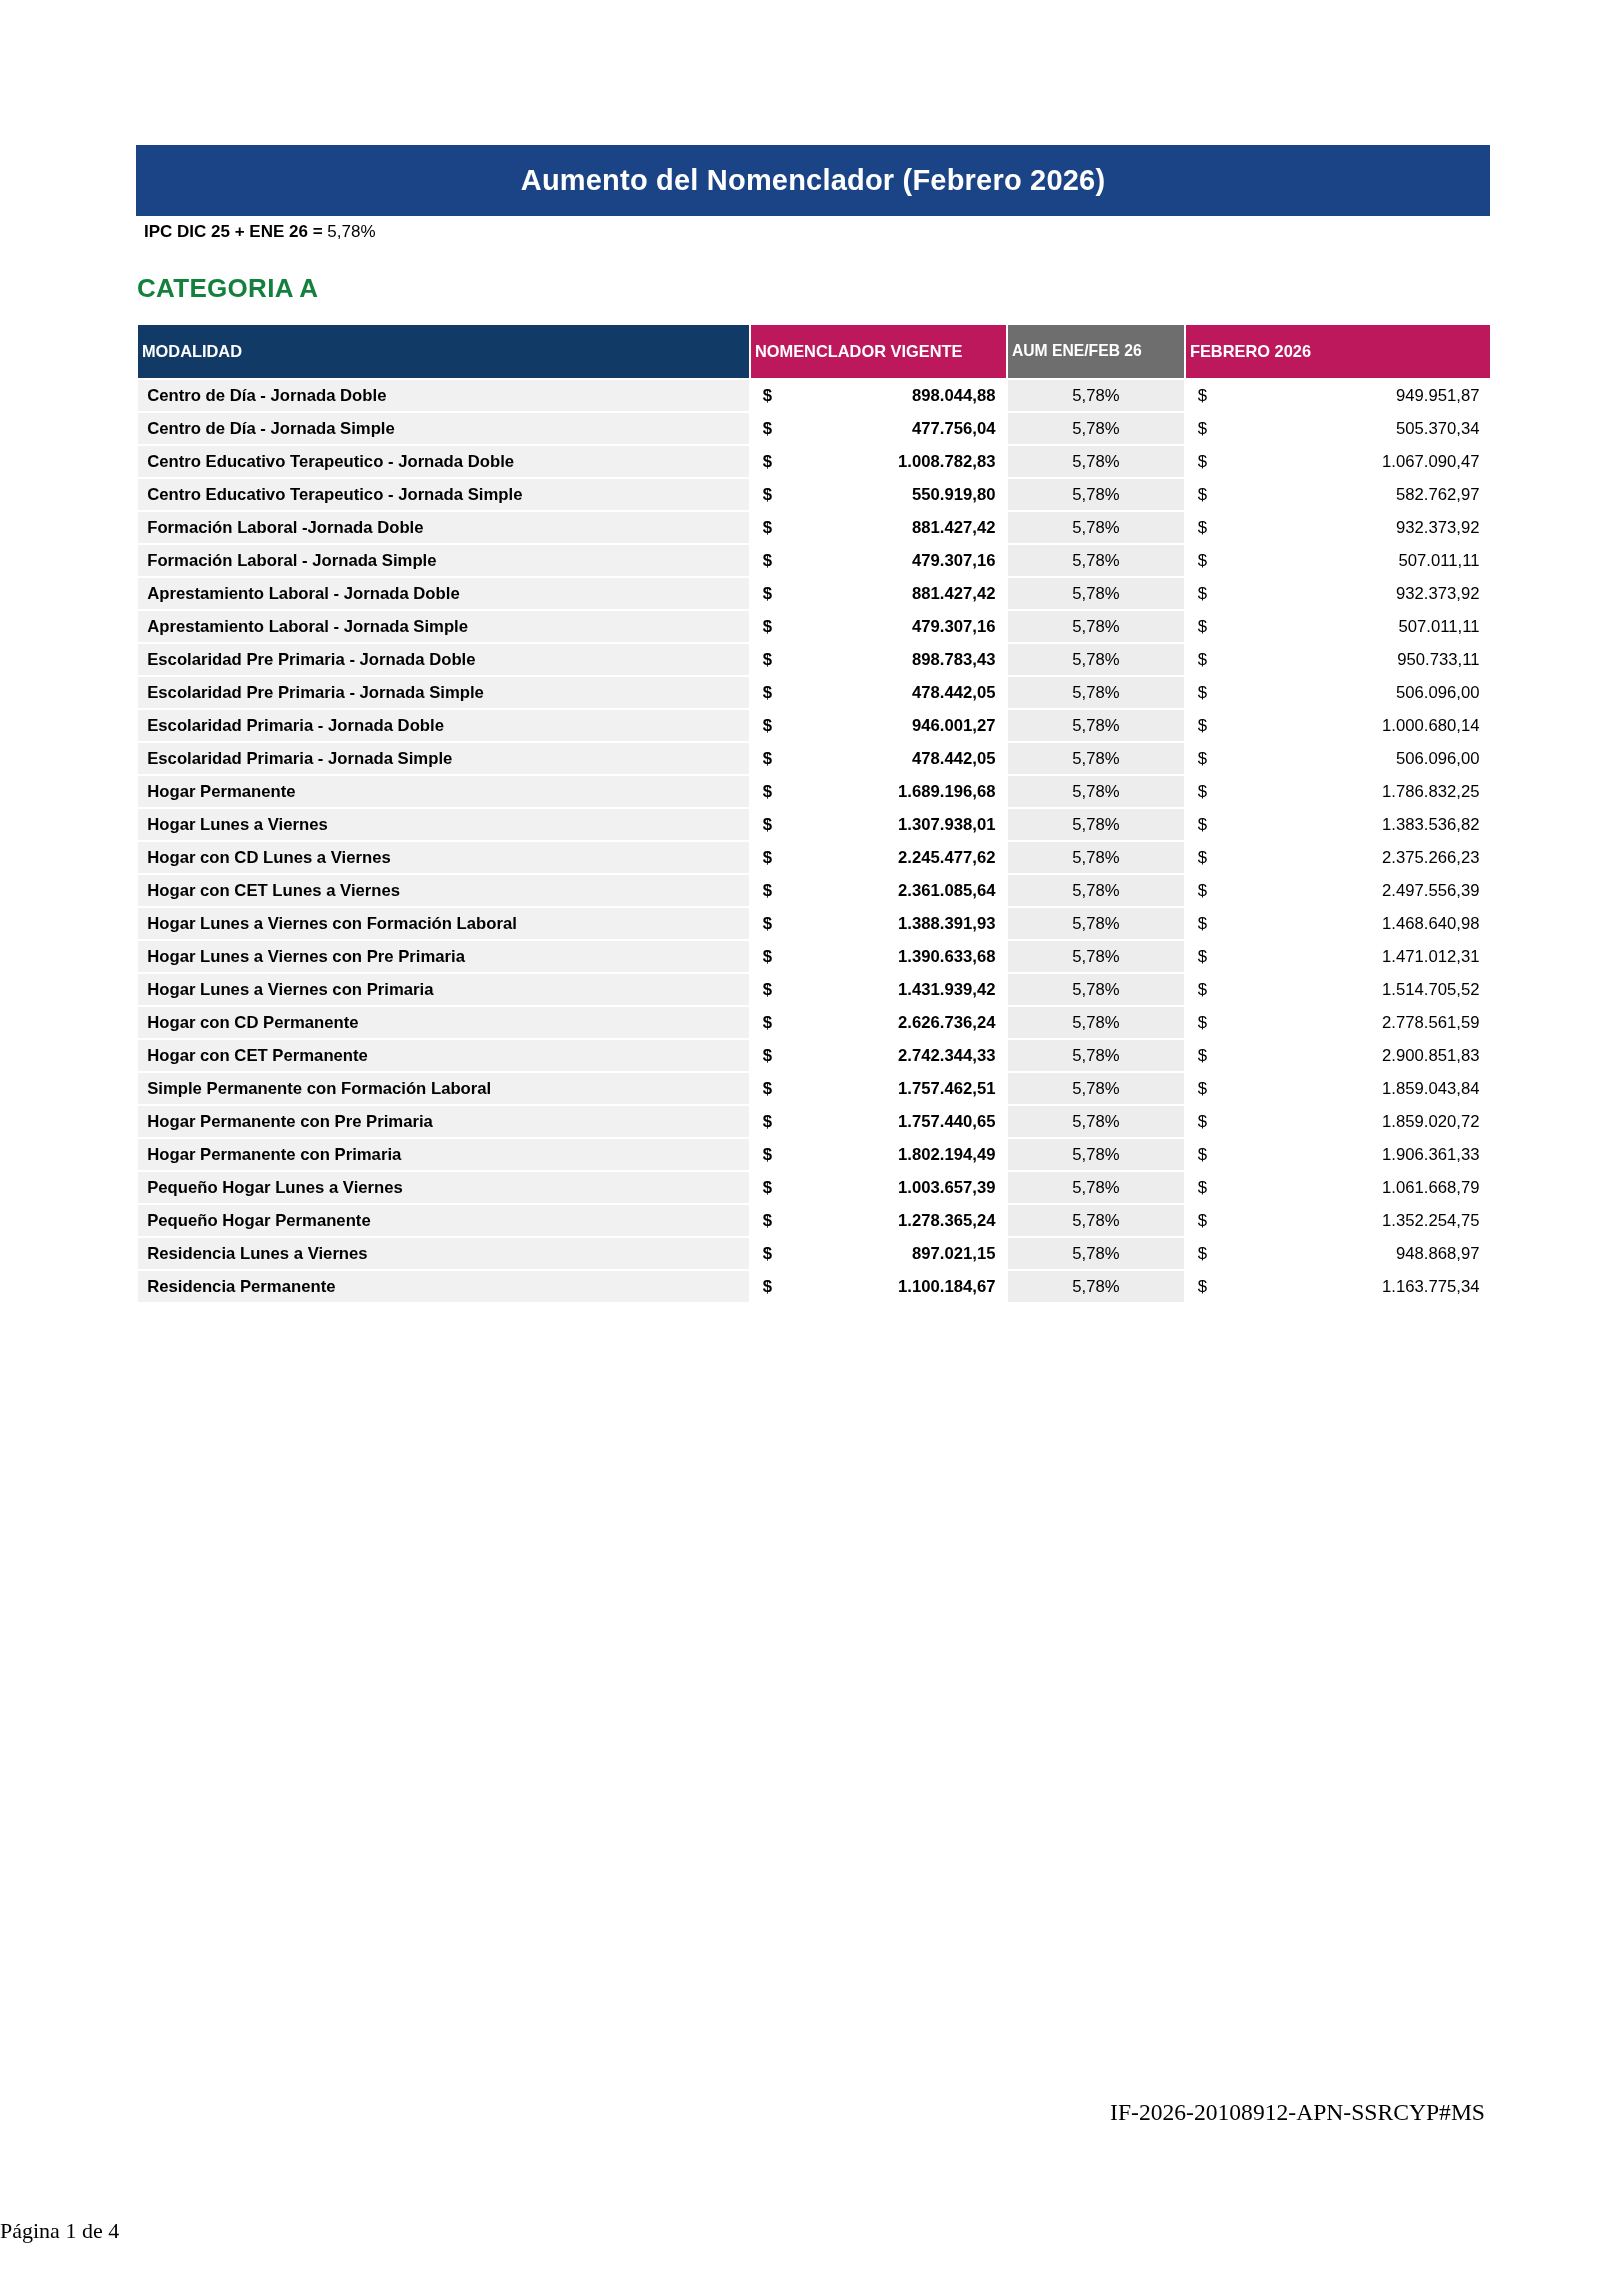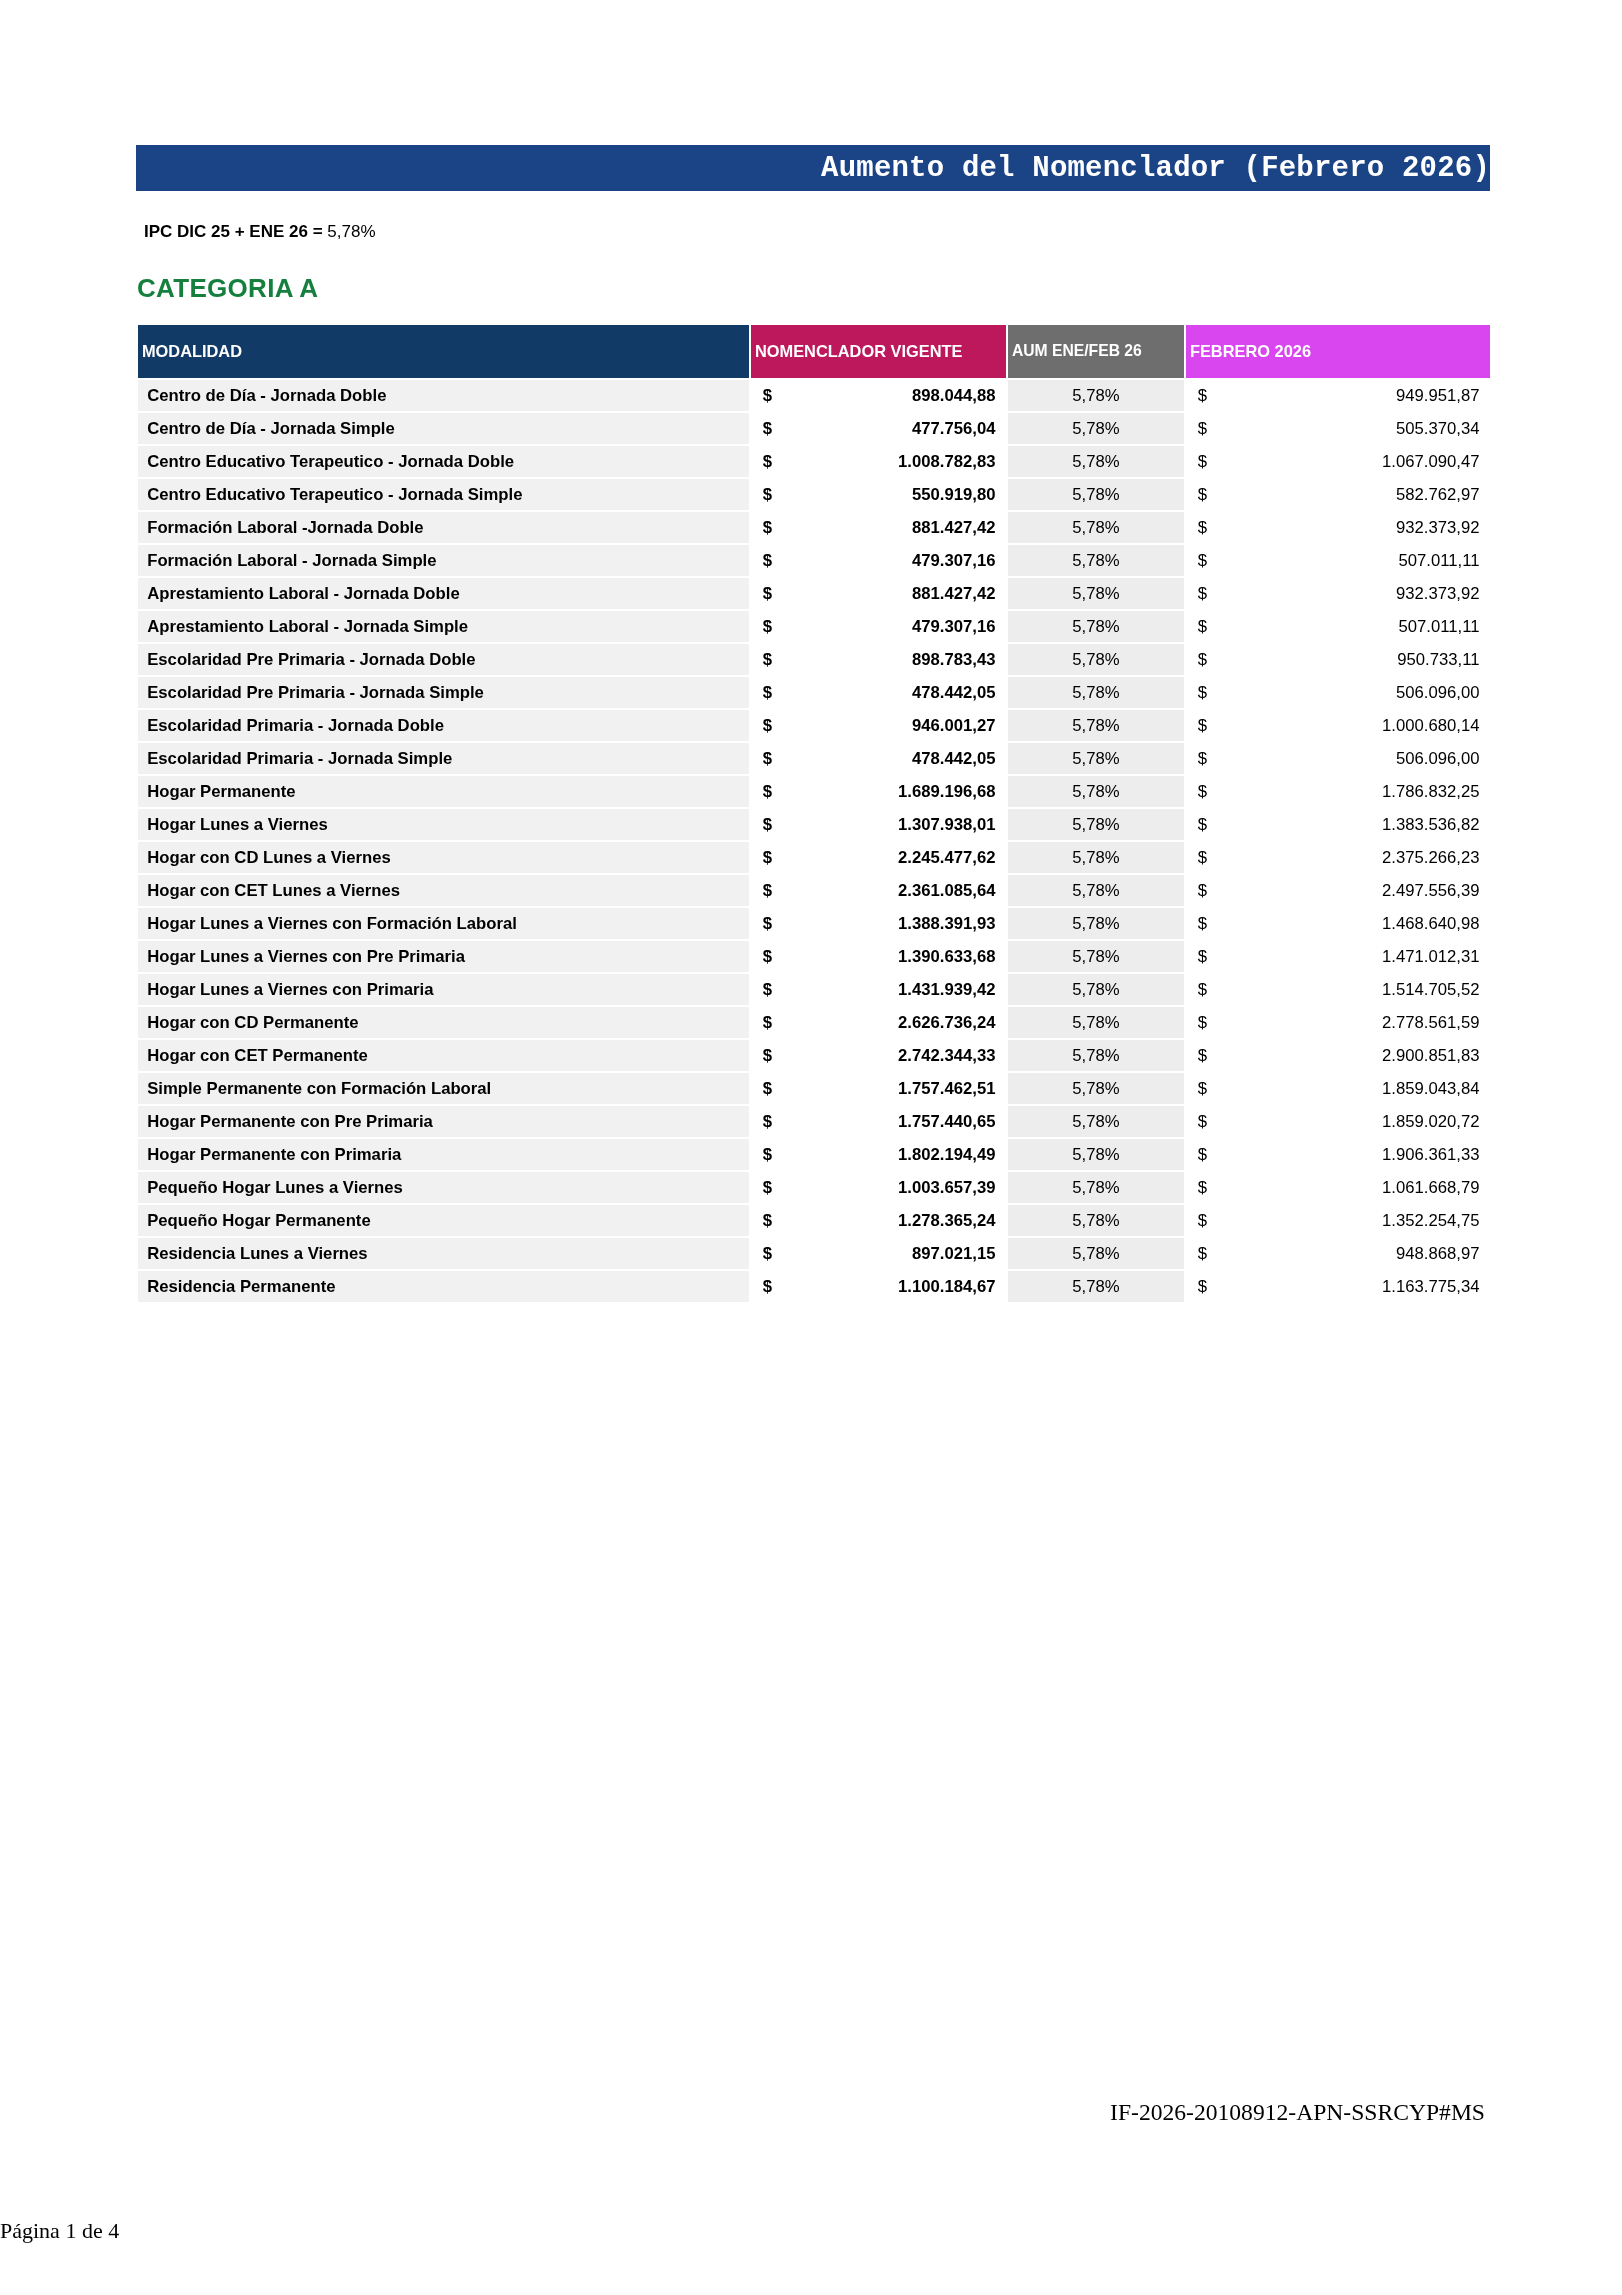--- a/index.html
+++ b/index.html
@@ -22,26 +22,25 @@
     height: 2295px;
     background: #ffffff;
   }
 
   
   .title-bar {
     position: absolute;
     left: 136px;
     top: 145px;
     width: 1354px;
-    height: 46px;
+    height: 71px;
     background: #1B4486;
     display: flex;
     align-items: center;
-    justify-content: flex-end;
-    font-family: Liberation Mono, monospace;
+    justify-content: center;
   }
   .title-bar .title-text {
     color: #ffffff;
     font-size: 29px;
     font-weight: bold;
     letter-spacing: 0.2px;
     line-height: 1;
   }
 
   
@@ -99,21 +98,21 @@
     border-left: 2px solid #ffffff;
     border-right: 2px solid #ffffff;
     border-top: 2px solid #ffffff;
     border-bottom: 2px solid #ffffff;
     line-height: 1.15;
     box-sizing: border-box;
   }
   th.h-modalidad { background: #123A66; }
   th.h-vigente   { background: #be185d; }
   th.h-aum       { background: #6E6E6E; font-size: 15.7px; }
-  th.h-febrero   { background: #d946ef; }
+  th.h-febrero   { background: #be185d; }
 
   tbody td {
     height: 33px;
     font-size: 16.7px;
     color: #000000;
     vertical-align: middle;
     box-sizing: border-box;
     border-top: 2px solid #ffffff;
     border-bottom: 2px solid #ffffff;
   }

